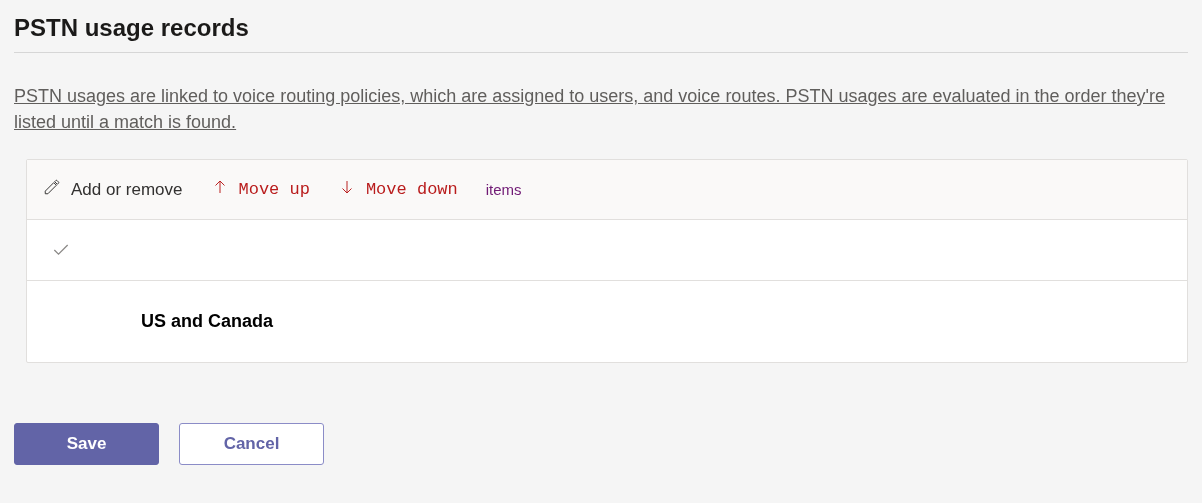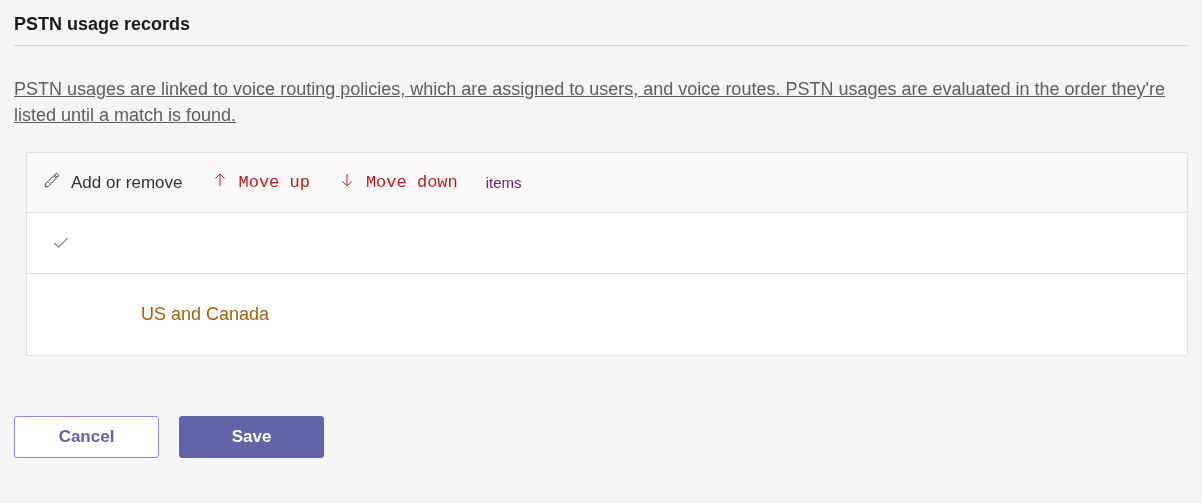--- a/index.html
+++ b/index.html
@@ -9,21 +9,21 @@
     }
     body {
       font-family: "Segoe UI", -apple-system, BlinkMacSystemFont, sans-serif;
       background: #f5f5f5;
       color: #323130;
       padding: 14px;
       width: 1202px;
       height: 503px;
     }
     .page-title {
-      font-size: 18px;
+      font-size: 24px;
       font-weight: 700;
       color: #1b1a19;
       padding-bottom: 10px;
       border-bottom: 1px solid #d6d6d6;
       margin-bottom: 30px;
     }
     .description {
       font-size: 18px;
       color: #605e5c;
       line-height: 1.45;
@@ -96,22 +96,23 @@
       font-size: 17px;
       color: #323130;
     }
     .table-row {
       display: flex;
       align-items: center;
       padding: 30px 24px;
     }
     .row-value {
       font-size: 18px;
-      color: #a16207;
+      color: #000000;
       margin-left: 90px;
+      font-weight: bold;
     }
     .button-bar {
       display: flex;
       gap: 20px;
     }
     .btn {
       font-family: inherit;
       font-size: 17px;
       font-weight: 600;
       padding: 10px 0;
@@ -179,15 +180,15 @@
     </span>
   </div>
 
   <div class="table-row">
     <span class="row-value">US and Canada</span>
   </div>
 
 </div>
 
 <div class="button-bar">
+  <button class="btn btn-primary">Save</button>
   <button class="btn btn-secondary">Cancel</button>
-  <button class="btn btn-primary">Save</button>
 </div>
 
 </body></html>

